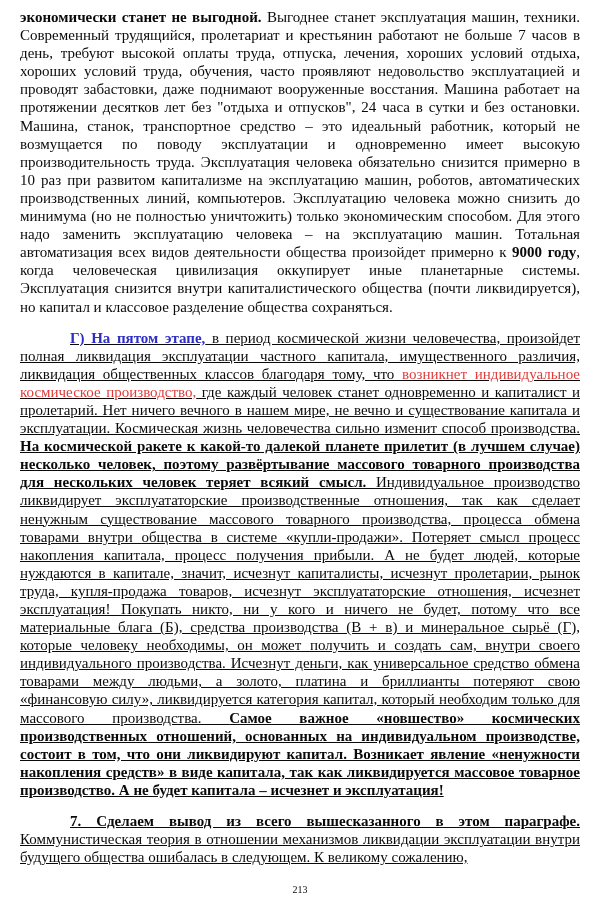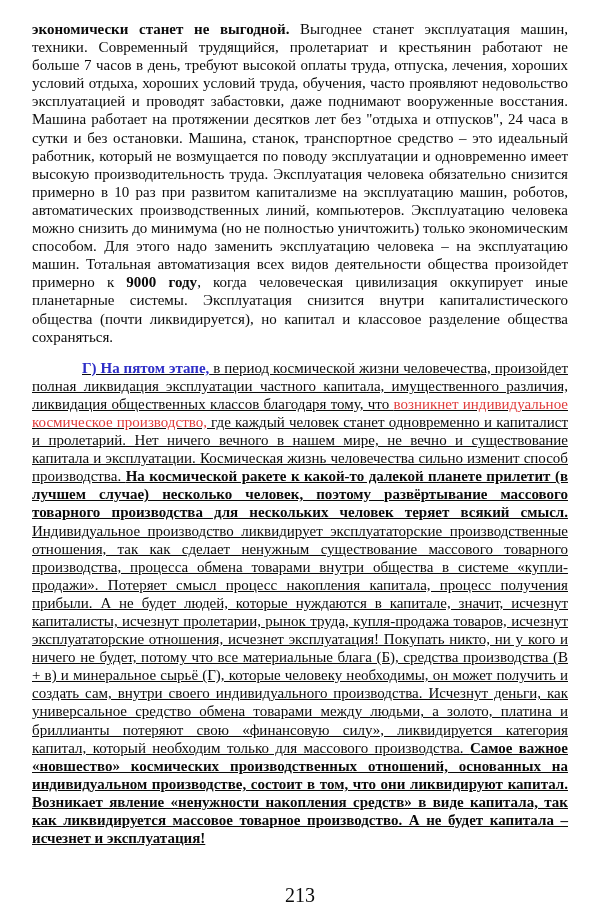--- a/index.html
+++ b/index.html
@@ -25,51 +25,52 @@
   .textblock{
     position:absolute;
     left:20px;
     top:8px;
     width:560px;
     font-size:15px;
     line-height:18.1px;
     text-align:justify;
   }
   .para{
-    margin:12px;
+    margin:0;
     padding:0;
   }
   .para.spaced{
     margin-top:13px;
     text-decoration:underline;
   }
   .para.indent{
     text-indent:50px;
   }
   .run{font-weight:normal;}
   b.run{font-weight:bold;}
   .run.blue{color:var(--heading-blue);}
   .run.red{color:var(--highlight-red);}
   .pageno{
     position:absolute;
     left:0;
     top:884px;
     width:100%;
     text-align:center;
-    font-size:20px;
+    font-size:10px;
     background:var(--bg-color);
   }
 </style>
 </head>
 <body>
 
 <div class="page">
   <div class="textblock">
 
     <p class="para"><b class="run">экономически станет не выгодной. </b><span class="run">Выгоднее станет эксплуатация машин, техники. Современный трудящийся, пролетариат и крестьянин работают не больше 7 часов в день, требуют высокой оплаты труда, отпуска, лечения, хороших условий отдыха, хороших условий труда, обучения, часто проявляют недовольство эксплуатацией и проводят забастовки, даже поднимают вооруженные восстания. Машина работает на протяжении десятков лет без "отдыха и отпусков", 24 часа в сутки и без остановки. Машина, станок, транспортное средство – это идеальный работник, который не возмущается по поводу эксплуатации и одновременно имеет высокую производительность труда. Эксплуатация человека обязательно снизится примерно в 10 раз при развитом капитализме на эксплуатацию машин, роботов, автоматических производственных линий, компьютеров. Эксплуатацию человека можно снизить до минимума (но не полностью уничтожить) только экономическим способом. Для этого надо заменить эксплуатацию человека – на эксплуатацию машин. Тотальная автоматизация всех видов деятельности общества произойдет примерно к </span><b class="run">9000 году</b><span class="run">, когда человеческая цивилизация оккупирует иные планетарные системы. Эксплуатация снизится внутри капиталистического общества (почти ликвидируется), но капитал и классовое разделение общества сохраняться.</span></p>
 
     <p class="para spaced indent"><b class="run blue">Г) На пятом этапе,</b><span class="run"> в период космической жизни человечества, произойдет полная ликвидация эксплуатации частного капитала, имущественного различия, ликвидация общественных классов благодаря тому, что </span><span class="run red">возникнет индивидуальное космическое производство,</span><span class="run"> где каждый человек станет одновременно и капиталист и пролетарий. Нет ничего вечного в нашем мире, не вечно и существование капитала и эксплуатации. Космическая жизнь человечества сильно изменит способ производства. </span><b class="run">На космической ракете к какой-то далекой планете прилетит (в лучшем случае) несколько человек, поэтому развёртывание массового товарного производства для нескольких человек теряет всякий смысл. </b><span class="run">Индивидуальное производство ликвидирует эксплуататорские производственные отношения, так как сделает ненужным существование массового товарного производства, процесса обмена товарами внутри общества в системе «купли-продажи». Потеряет смысл процесс накопления капитала, процесс получения прибыли. А не будет людей, которые нуждаются в капитале, значит, исчезнут капиталисты, исчезнут пролетарии, рынок труда, купля-продажа товаров, исчезнут эксплуататорские отношения, исчезнет эксплуатация! Покупать никто, ни у кого и ничего не будет, потому что все материальные блага (Б), средства производства (В + в) и минеральное сырьё (Г), которые человеку необходимы, он может получить и создать сам, внутри своего индивидуального производства. Исчезнут деньги, как универсальное средство обмена товарами между людьми, а золото, платина и бриллианты потеряют свою «финансовую силу», ликвидируется категория капитал, который необходим только для массового производства. </span><b class="run">Самое важное «новшество» космических производственных отношений, основанных на индивидуальном производстве, состоит в том, что они ликвидируют капитал. Возникает явление «ненужности накопления средств» в виде капитала, так как ликвидируется массовое товарное производство. А не будет капитала – исчезнет и эксплуатация!</b></p>
 
+    <p class="para spaced indent"><b class="run">7. Сделаем вывод из всего вышесказанного в этом параграфе. </b><span class="run">Коммунистическая теория в отношении механизмов ликвидации эксплуатации внутри будущего общества ошибалась в следующем. К великому сожалению,</span></p>
 
   </div>
 
   <div class="pageno">213</div>
 </div>
 
 </body></html>

